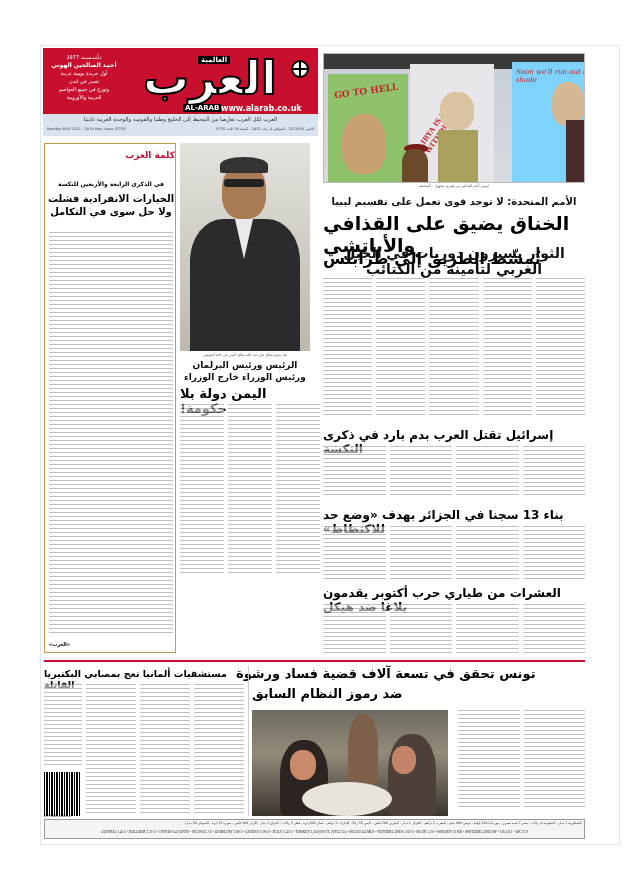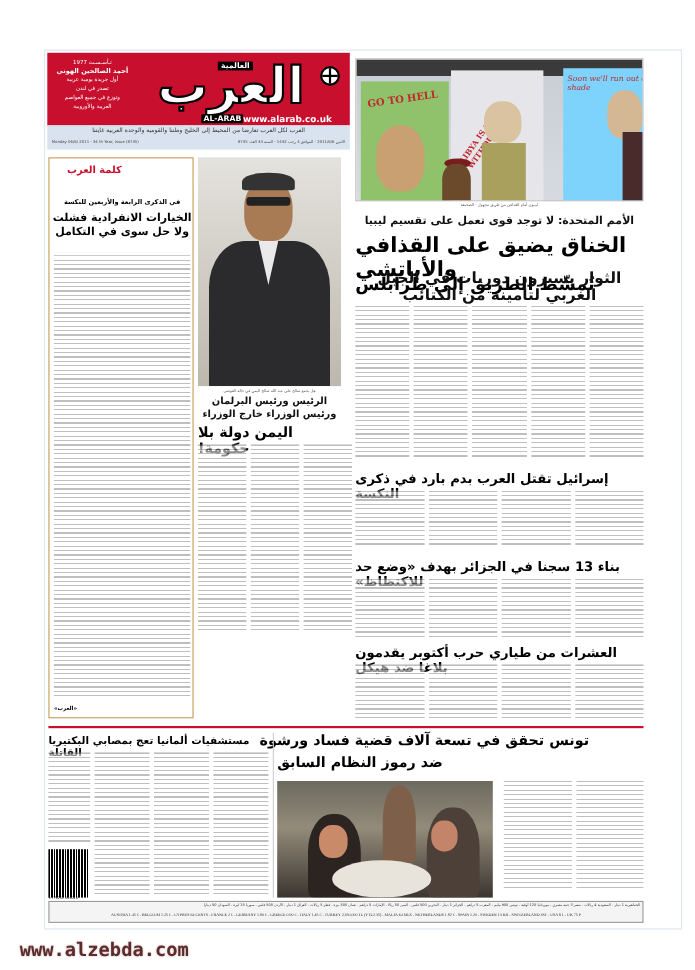--- a/index.html
+++ b/index.html
@@ -28,21 +28,21 @@
 .poster-text{position:absolute;font-size:9px;color:#c1272d;font-weight:bold;font-family:"DejaVu Serif",serif}
 .caricature{position:absolute;border-radius:45% 45% 40% 40%;background:#c9a071}
 .soldier{position:absolute;left:78px;top:95px;width:26px;height:35px;background:#6b4a2b;border-radius:40% 40% 0 0}
 .beret{position:absolute;left:80px;top:90px;width:24px;height:9px;background:#7a1d1d;border-radius:50%}
 .caption{position:absolute;font-size:3.5px;color:#555;text-align:center;direction:rtl}
 .h-kicker{position:absolute;direction:rtl;text-align:center;font-weight:bold;color:#111}
 .h-main{position:absolute;direction:rtl;text-align:left;font-weight:bold;color:#000;font-family:"DejaVu Sans",sans-serif}
 .textcols{position:absolute;display:flex;flex-direction:row-reverse;gap:4px}
 .textcol{flex:1;background:repeating-linear-gradient(180deg,#8a8a8a 0px,#8a8a8a 1px,#fff 1px,#fff 4px);opacity:.55}
 .box-editorial{position:absolute;left:44px;top:143px;width:132px;height:510px;border:1px solid #c79a52;background:#fff}
-.editorial-tag{position:absolute;left:16px;top:6px;width:130px;text-align:left;color:#c8102e;font-size:9px;font-weight:bold;direction:rtl}
+.editorial-tag{position:absolute;left:0;top:6px;width:130px;text-align:right;color:#c8102e;font-size:9px;font-weight:bold;direction:rtl}
 .editorial-kicker{position:absolute;left:2px;top:36px;width:128px;text-align:center;font-size:6px;font-weight:bold;direction:rtl}
 .editorial-head{position:absolute;left:2px;top:48px;width:128px;text-align:center;font-size:10px;font-weight:bold;line-height:13px;direction:rtl}
 .editorial-sign{position:absolute;left:4px;top:497px;font-size:5px;font-weight:bold;direction:rtl}
 .photo-saleh{position:absolute;left:180px;top:143px;width:130px;height:208px;overflow:hidden;background:linear-gradient(180deg,#e4e2dd 0%,#bdb8ae 100%)}
 .saleh-face{position:absolute;left:42px;top:20px;width:44px;height:56px;background:#a97b55;border-radius:45% 45% 40% 40%}
 .saleh-glasses{position:absolute;left:44px;top:36px;width:40px;height:8px;background:#222;border-radius:3px}
 .saleh-hair{position:absolute;left:40px;top:14px;width:48px;height:16px;background:#333;border-radius:50% 50% 10% 10%}
 .saleh-suit{position:absolute;left:10px;top:76px;width:110px;height:140px;background:#2b2b2e;border-radius:30% 30% 0 0}
 .saleh-shirt{position:absolute;left:55px;top:76px;width:18px;height:40px;background:#eaeaea;clip-path:polygon(0 0,100% 0,50% 100%)}
 .red-rule{position:absolute;left:44px;height:2px;background:#c8102e}
@@ -202,14 +202,13 @@
 
 <div class="barcode"></div>
 <div class="barcode-num">9 770262 000010</div>
 
 <div class="price-bar">
   <div class="price-ar">الجماهيرية 1 دينار - السعودية 4 ريالات - مصر 3 جنيه مصري - موريتانيا 120 أوقية - تونس 900 مليم - المغرب 5 دراهم - الجزائر 1 دينار - البحرين 500 فلس - اليمن 50 ريالا - الإمارات 5 دراهم - عمان 500 بيزة - قطر 5 ريالات - العراق 1 دينار - الأردن 500 فلس - سوريا 15 ليرة - السودان 50 دينارا</div>
   <div class="price-en">AUSTRIA 1.45 € - BELGIUM 1.25 € - CYPRUS 64 CENTS - FRANCE 2 € - GERMANY 1.80 € - GREECE 0.90 € - ITALY 1.45 € - TURKEY 2,350,000 TL (YTL2.35) - MALTA 64 MLS - NETHERLANDS 1.82 € - SPAIN 1.20 - SWEDEN 13 KR - SWITZERLAND 3SF - USA $ 1 - UK 75 P</div>
 </div>
 
 <div class="promo">
-  <div class="promo-url">www.alzebda.com</div>
 </div>
 
 </body></html>

